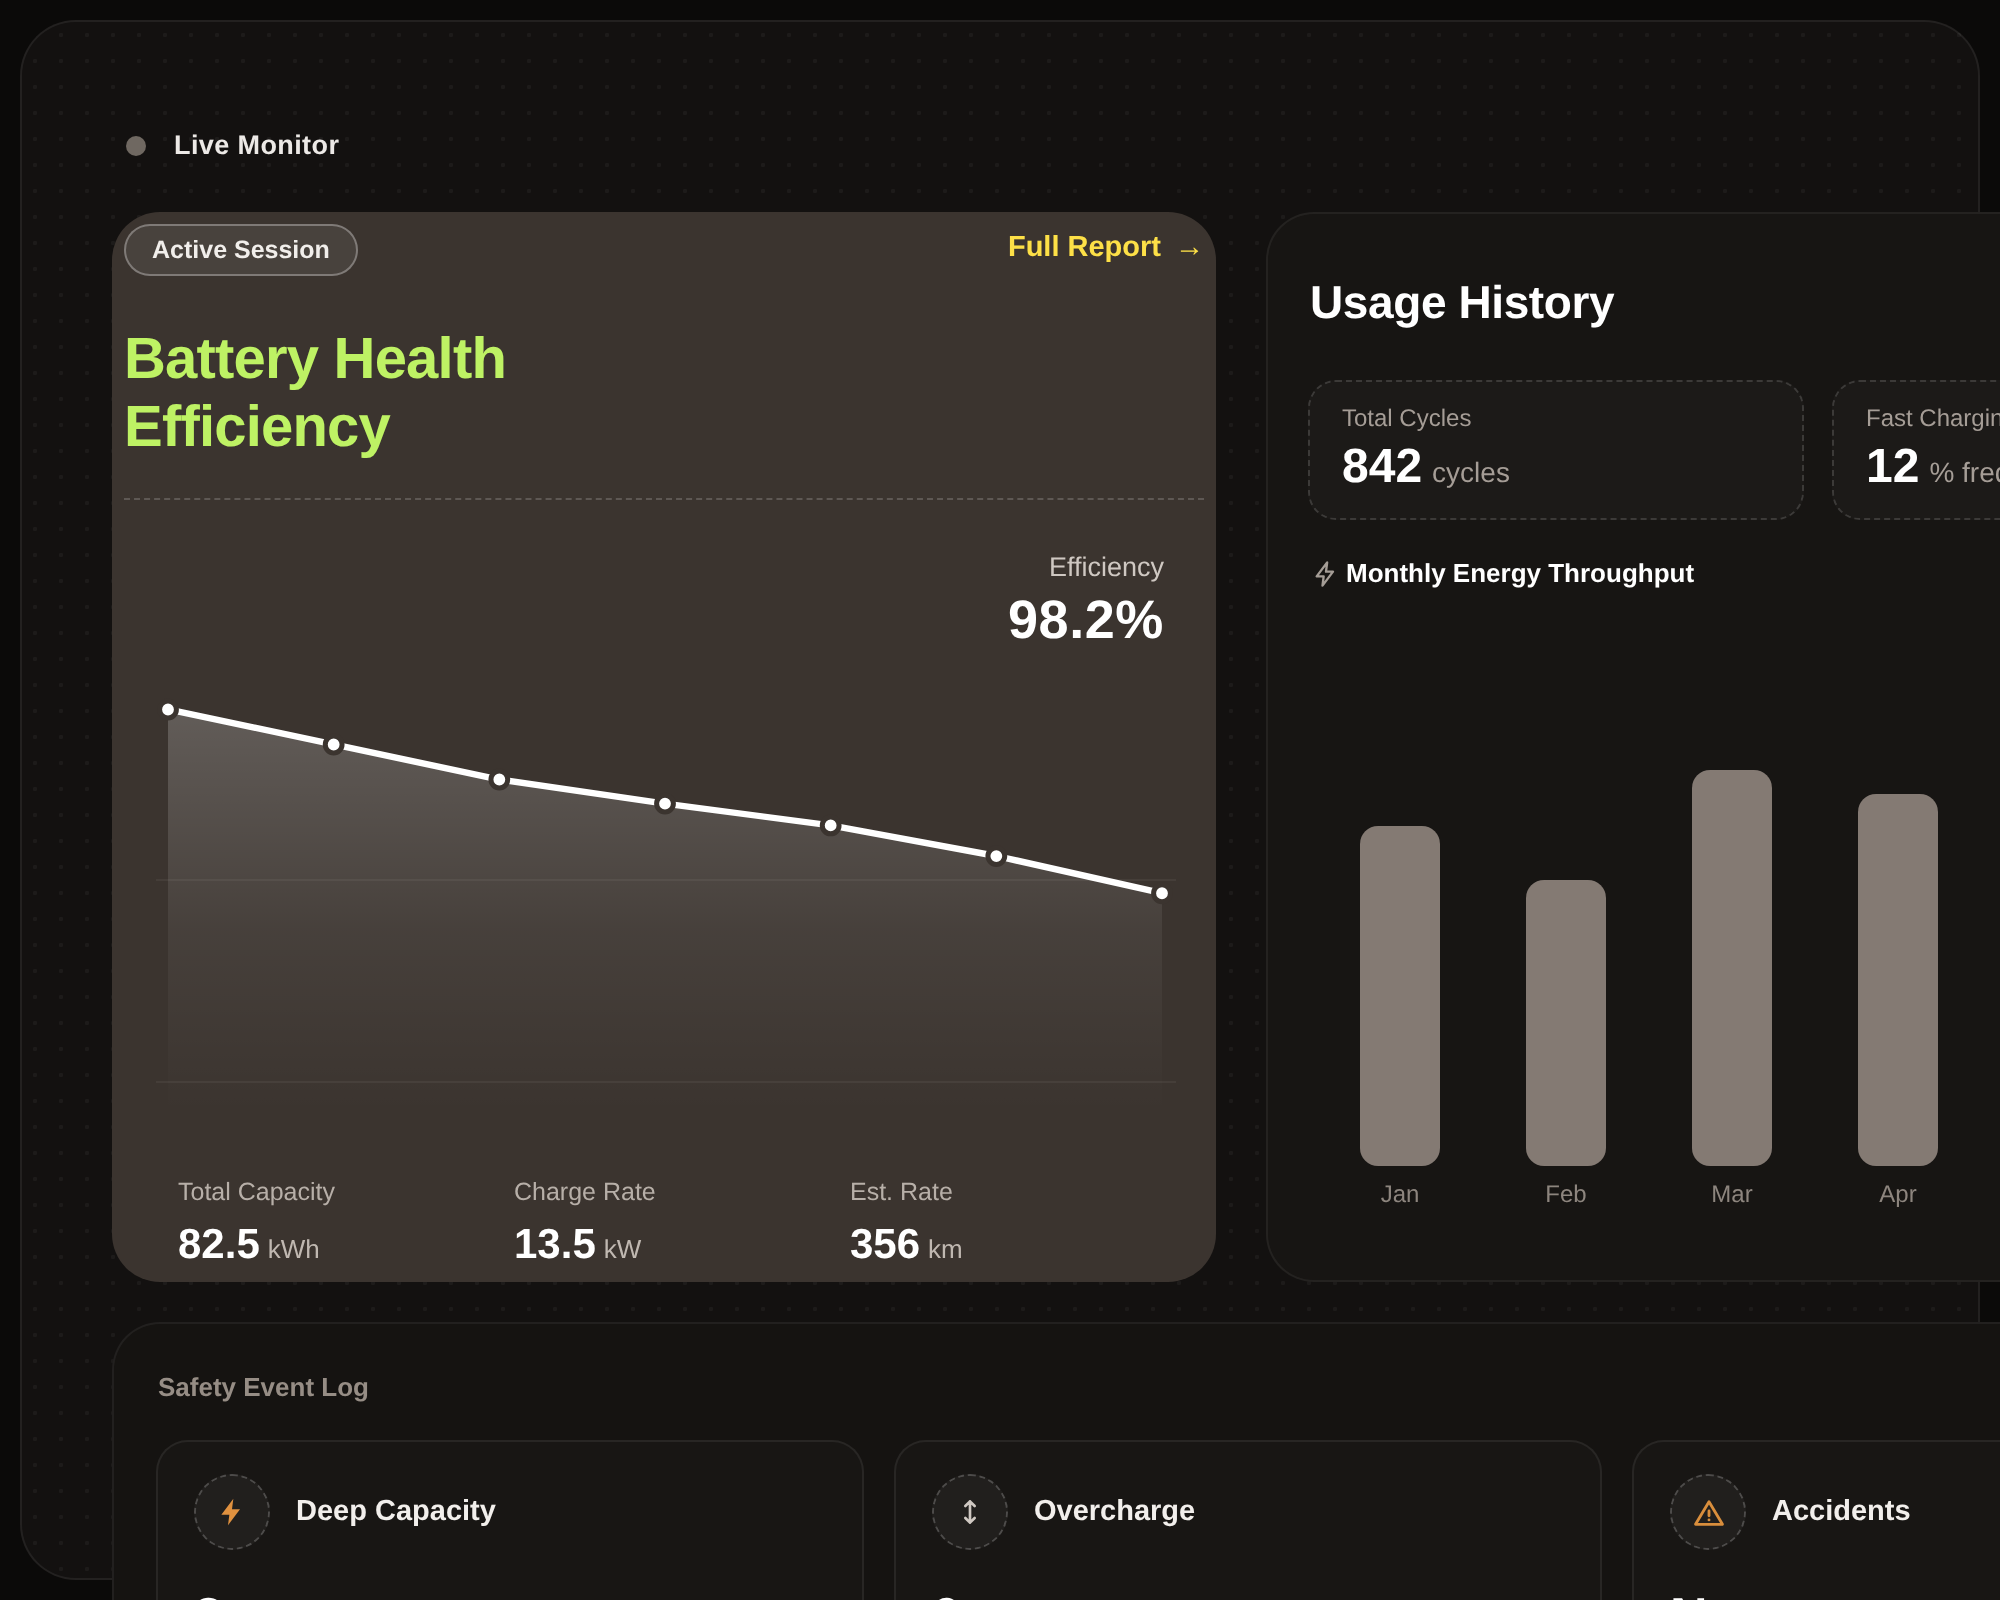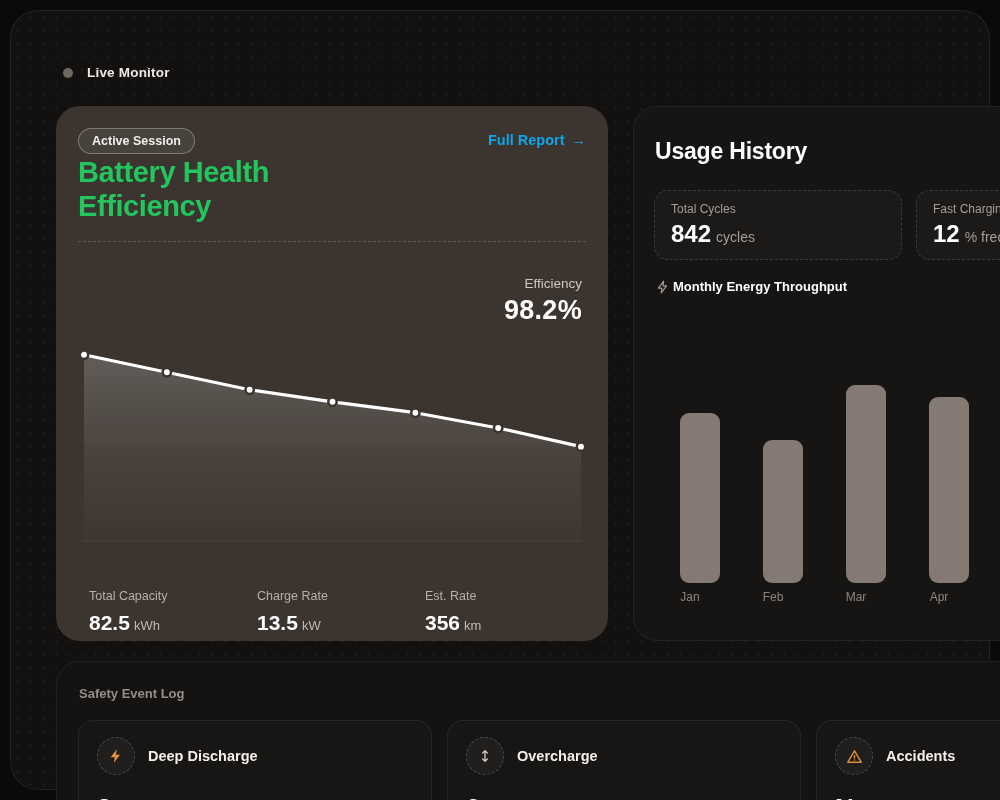--- a/index.html
+++ b/index.html
@@ -21,30 +21,30 @@
     background-color:#131110;
   }
   
   .live-row { position:absolute; left:52px; top:54px; display:flex; align-items:center; gap:14px; }
   .live-dot { width:10px; height:10px; border-radius:50%; background:#6f6861; }
   .live-label { font-size:13.5px; font-weight:700; color:#ece9e6; letter-spacing:0.2px; }
 
   
   .battery-card {
     position:absolute; left:45px; top:95px; width:552px; height:535px;
-    background:#3b342f; border-radius:24px; padding:22px;
+    background:#3b342f; border-radius:24px; padding:6px;
   }
   .battery-head { display:flex; justify-content:space-between; align-items:flex-start; }
   .badge {
     display:inline-block; padding:5px 13px; border-radius:999px;
     background:rgba(255,255,255,0.07); border:1px solid rgba(255,255,255,0.3);
     font-size:12.5px; font-weight:600; color:#f1eeeb;
   }
-  .report-link { font-size:14.5px; font-weight:700; color:#0ea5e9; margin-top:4px; cursor:pointer; display:flex; gap:7px; align-items:center;}
-  .battery-title { margin-top:2px; font-size:29px; line-height:1.16; font-weight:700; letter-spacing:-0.4px; color:#22c55e; }
+  .report-link { font-size:14.5px; font-weight:700; color:#fde047; margin-top:4px; cursor:pointer; display:flex; gap:7px; align-items:center;}
+  .battery-title { margin-top:26px; font-size:29px; line-height:1.16; font-weight:700; letter-spacing:-0.4px; color:#bef264; }
   .divider { margin-top:18px; border-top:1px dashed rgba(255,255,255,0.18); }
   .efficiency { position:absolute; right:26px; top:170px; text-align:right; }
   .efficiency-label { font-size:13.5px; color:#cfc8c2; }
   .efficiency-value { font-size:27px; font-weight:700; color:#ffffff; margin-top:4px; letter-spacing:0.3px; }
   .line-chart-wrap { position:absolute; left:22px; top:240px; width:510px; height:210px; }
   .battery-stats { position:absolute; left:33px; top:483px; display:flex; }
   .bstat { width:168px; }
   .bstat-label { font-size:12.5px; color:#b7afa8; }
   .bstat-value { margin-top:8px; font-size:21px; font-weight:700; color:#ffffff; }
   .bstat-unit { font-size:13px; font-weight:400; color:#c0b8b1; margin-left:4px; }
@@ -62,21 +62,21 @@
     background:rgba(255,255,255,0.025); border:1px dashed rgba(255,255,255,0.14);
   }
   .stat-box-label { font-size:12px; color:#a59d96; }
   .stat-box-value { margin-top:4px; font-size:24px; font-weight:700; color:#ffffff; }
   .stat-box-unit { font-size:14px; font-weight:400; color:#a59d96; margin-left:5px; }
   .throughput-row { position:absolute; left:22px; top:172px; display:flex; align-items:center; gap:3px; color:#ffffff; }
   .throughput-label { font-size:13px; font-weight:600; }
   .bar-chart { position:absolute; left:46px; top:270px; display:flex; gap:43px; }
   .bar-col { width:40px; display:flex; flex-direction:column; justify-content:flex-end; height:206px; }
   .bar { width:40px; border-radius:9px; background:#847a73; }
-  .bar-label-row { position:absolute; left:36px; top:483px; display:flex; gap:43px; }
+  .bar-label-row { position:absolute; left:46px; top:483px; display:flex; gap:43px; }
   .bar-label { width:40px; text-align:center; font-size:12px; color:#8d857e; }
 
   
   .safety-card {
     position:absolute; left:45px; top:650px; width:1010px; height:175px;
     background:#151311; border:1px solid rgba(255,255,255,0.06);
     border-radius:24px; padding:22px;
   }
   .safety-title { font-size:13px; font-weight:600; color:#968d85; margin-top:2px; }
   .events-row { position:absolute; left:21px; top:58px; display:flex; gap:15px; }
@@ -210,21 +210,21 @@
     <div class="safety-title">Safety Event Log</div>
     <div class="events-row">
 
       <div class="event-card dotted">
         <div class="event-head">
           <span class="event-icon-circle">
             <svg class="icon" width="16" height="16" viewBox="0 0 24 24" fill="#e0913f">
               <path d="M13 2 L4 14 h6 l-1 8 9-12 h-6 l1-8 z"></path>
             </svg>
           </span>
-          <span class="event-label">Deep Discharge</span>
+          <span class="event-label">Deep Capacity</span>
         </div>
         <div class="event-value">2</div>
       </div>
 
       <div class="event-card dotted">
         <div class="event-head">
           <span class="event-icon-circle">
             <svg class="icon" width="16" height="16" viewBox="0 0 24 24" fill="none" stroke="#cfc8c2" stroke-width="2" stroke-linecap="round" stroke-linejoin="round">
               <path d="M12 4 v16 M12 4 l-3.5 3.5 M12 4 l3.5 3.5 M12 20 l-3.5 -3.5 M12 20 l3.5 -3.5"></path>
             </svg>

